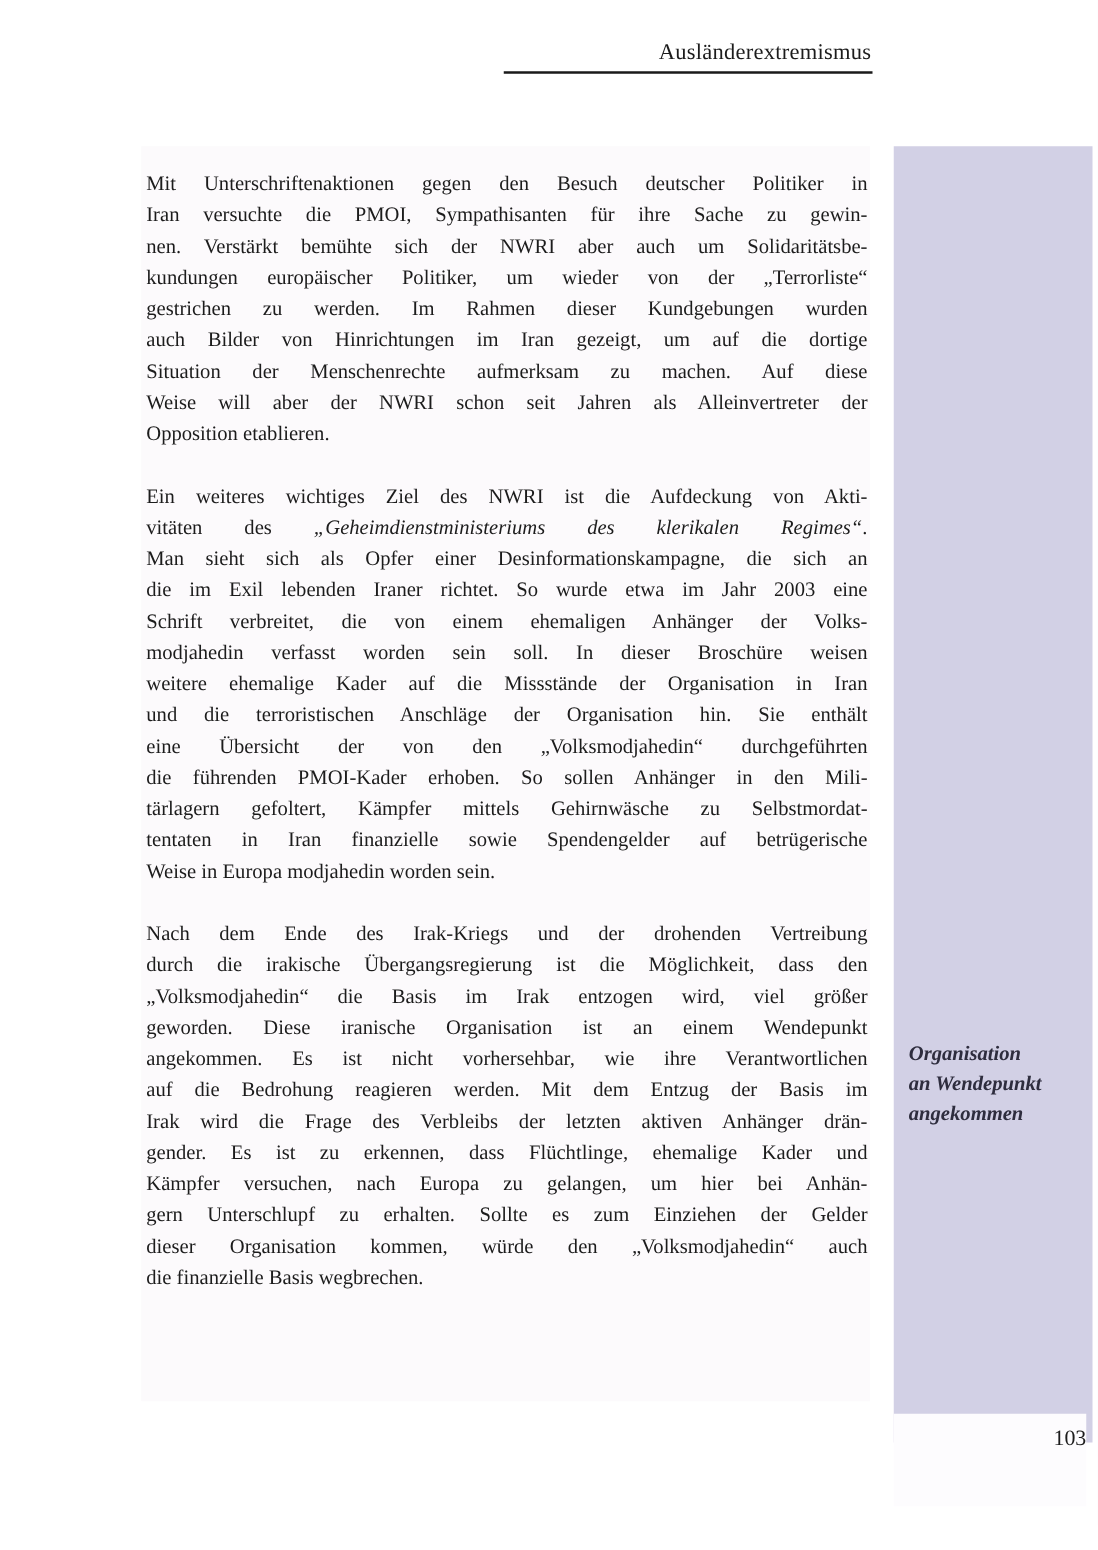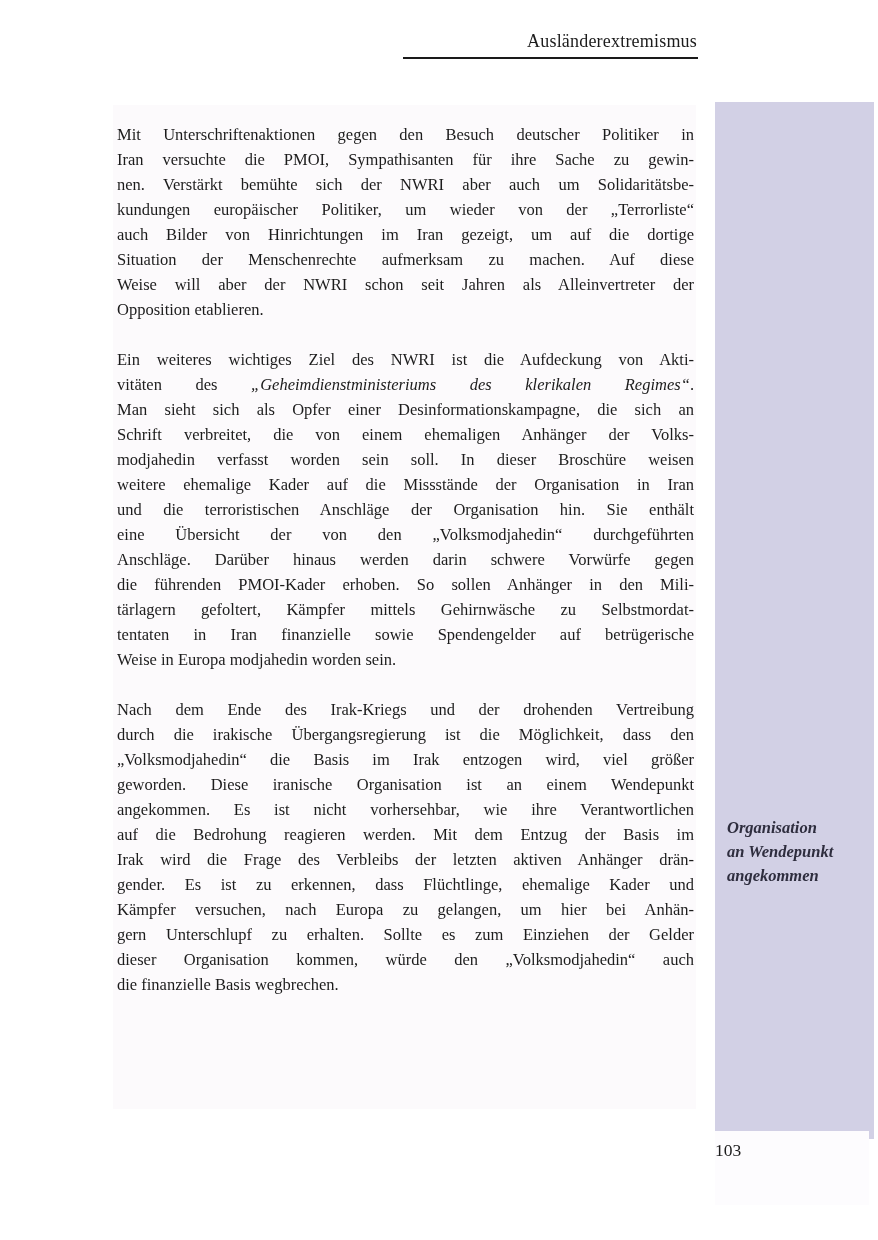--- a/index.html
+++ b/index.html
@@ -26,40 +26,40 @@
     left: 403px;
     top: 57px;
     width: 295px;
     height: 2px;
     background: var(--rule, #1a1a1a);
   }
 
   .text-block {
     position: absolute;
     left: 113px;
-    top: 105px;
+    top: 117px;
     width: 583px;
     height: 1004px;
     background: var(--text-block-bg, #fcfafc);
     padding: 17px 2px 0 4px;
   }
   .para {
     font-size: 16.5px;
     line-height: 25px;
     color: var(--text, #1c1c1c);
   }
   .para + .para { margin-top: 25px; }
   .line { text-align: justify; text-align-last: justify; }
   .line.final { text-align-last: left; }
   .italic { font-style: italic; margin-top: 25px; }
 
   .sidebar {
     position: absolute;
     left: 715px;
-    top: 102px;
+    top: 117px;
     width: 159px;
     height: 1037px;
     background: var(--sidebar, #d2d0e5);
   }
   .margin-note {
     position: absolute;
     left: 12px;
     top: 714px;
     font-weight: bold;
     font-style: italic;
@@ -72,55 +72,56 @@
   .pagenum-box {
     position: absolute;
     left: 715px;
     top: 1131px;
     width: 154px;
     height: 74px;
     background: var(--pagenum-bg, #fdfcfe);
   }
   .pagenum {
     display: block;
-    text-align: left;
+    text-align: right;
     padding-top: 9px;
     font-size: 17.5px;
     color: var(--text, #1c1c1c);
   }
 </style>
 </head>
 <body>
 
 <div class="page">
 
   <span class="header-title">Ausländerextremismus</span>
   <div class="header-rule"></div>
 
   <div class="text-block">
       <div class="para">
         <div class="line"><span>Mit Unterschriftenaktionen gegen den Besuch deutscher Politiker in</span></div>
         <div class="line"><span>Iran versuchte die PMOI, Sympathisanten für ihre Sache zu gewin-</span></div>
         <div class="line"><span>nen. Verstärkt bemühte sich der NWRI aber auch um Solidaritätsbe-</span></div>
         <div class="line"><span>kundungen europäischer Politiker, um wieder von der „Terrorliste“</span></div>
+        <div class="line"><span>gestrichen zu werden. Im Rahmen dieser Kundgebungen wurden</span></div>
         <div class="line"><span>auch Bilder von Hinrichtungen im Iran gezeigt, um auf die dortige</span></div>
         <div class="line"><span>Situation der Menschenrechte aufmerksam zu machen. Auf diese</span></div>
         <div class="line"><span>Weise will aber der NWRI schon seit Jahren als Alleinvertreter der</span></div>
         <div class="line final"><span>Opposition etablieren.</span></div>
       </div>
       <div class="para">
         <div class="line"><span>Ein weiteres wichtiges Ziel des NWRI ist die Aufdeckung von Akti-</span></div>
         <div class="line"><span>vitäten des </span><span class="italic">„Geheimdienstministeriums des klerikalen Regimes“</span><span>.</span></div>
         <div class="line"><span>Man sieht sich als Opfer einer Desinformationskampagne, die sich an</span></div>
+        <div class="line"><span>die im Exil lebenden Iraner richtet. So wurde etwa im Jahr 2003 eine</span></div>
         <div class="line"><span>Schrift verbreitet, die von einem ehemaligen Anhänger der Volks-</span></div>
         <div class="line"><span>modjahedin verfasst worden sein soll. In dieser Broschüre weisen</span></div>
         <div class="line"><span>weitere ehemalige Kader auf die Missstände der Organisation in Iran</span></div>
         <div class="line"><span>und die terroristischen Anschläge der Organisation hin. Sie enthält</span></div>
         <div class="line"><span>eine Übersicht der von den „Volksmodjahedin“ durchgeführten</span></div>
-        <div class="line"><span>Anschläge. Darüber hinaus werden darin schwere Vorwürfe gegen</span></div>
         <div class="line"><span>die führenden PMOI-Kader erhoben. So sollen Anhänger in den Mili-</span></div>
         <div class="line"><span>tärlagern gefoltert, Kämpfer mittels Gehirnwäsche zu Selbstmordat-</span></div>
         <div class="line"><span>tentaten in Iran finanzielle sowie Spendengelder auf betrügerische</span></div>
         <div class="line final"><span>Weise in Europa modjahedin worden sein.</span></div>
       </div>
       <div class="para">
         <div class="line"><span>Nach dem Ende des Irak-Kriegs und der drohenden Vertreibung</span></div>
         <div class="line"><span>durch die irakische Übergangsregierung ist die Möglichkeit, dass den</span></div>
         <div class="line"><span>„Volksmodjahedin“ die Basis im Irak entzogen wird, viel größer</span></div>
         <div class="line"><span>geworden. Diese iranische Organisation ist an einem Wendepunkt</span></div>

